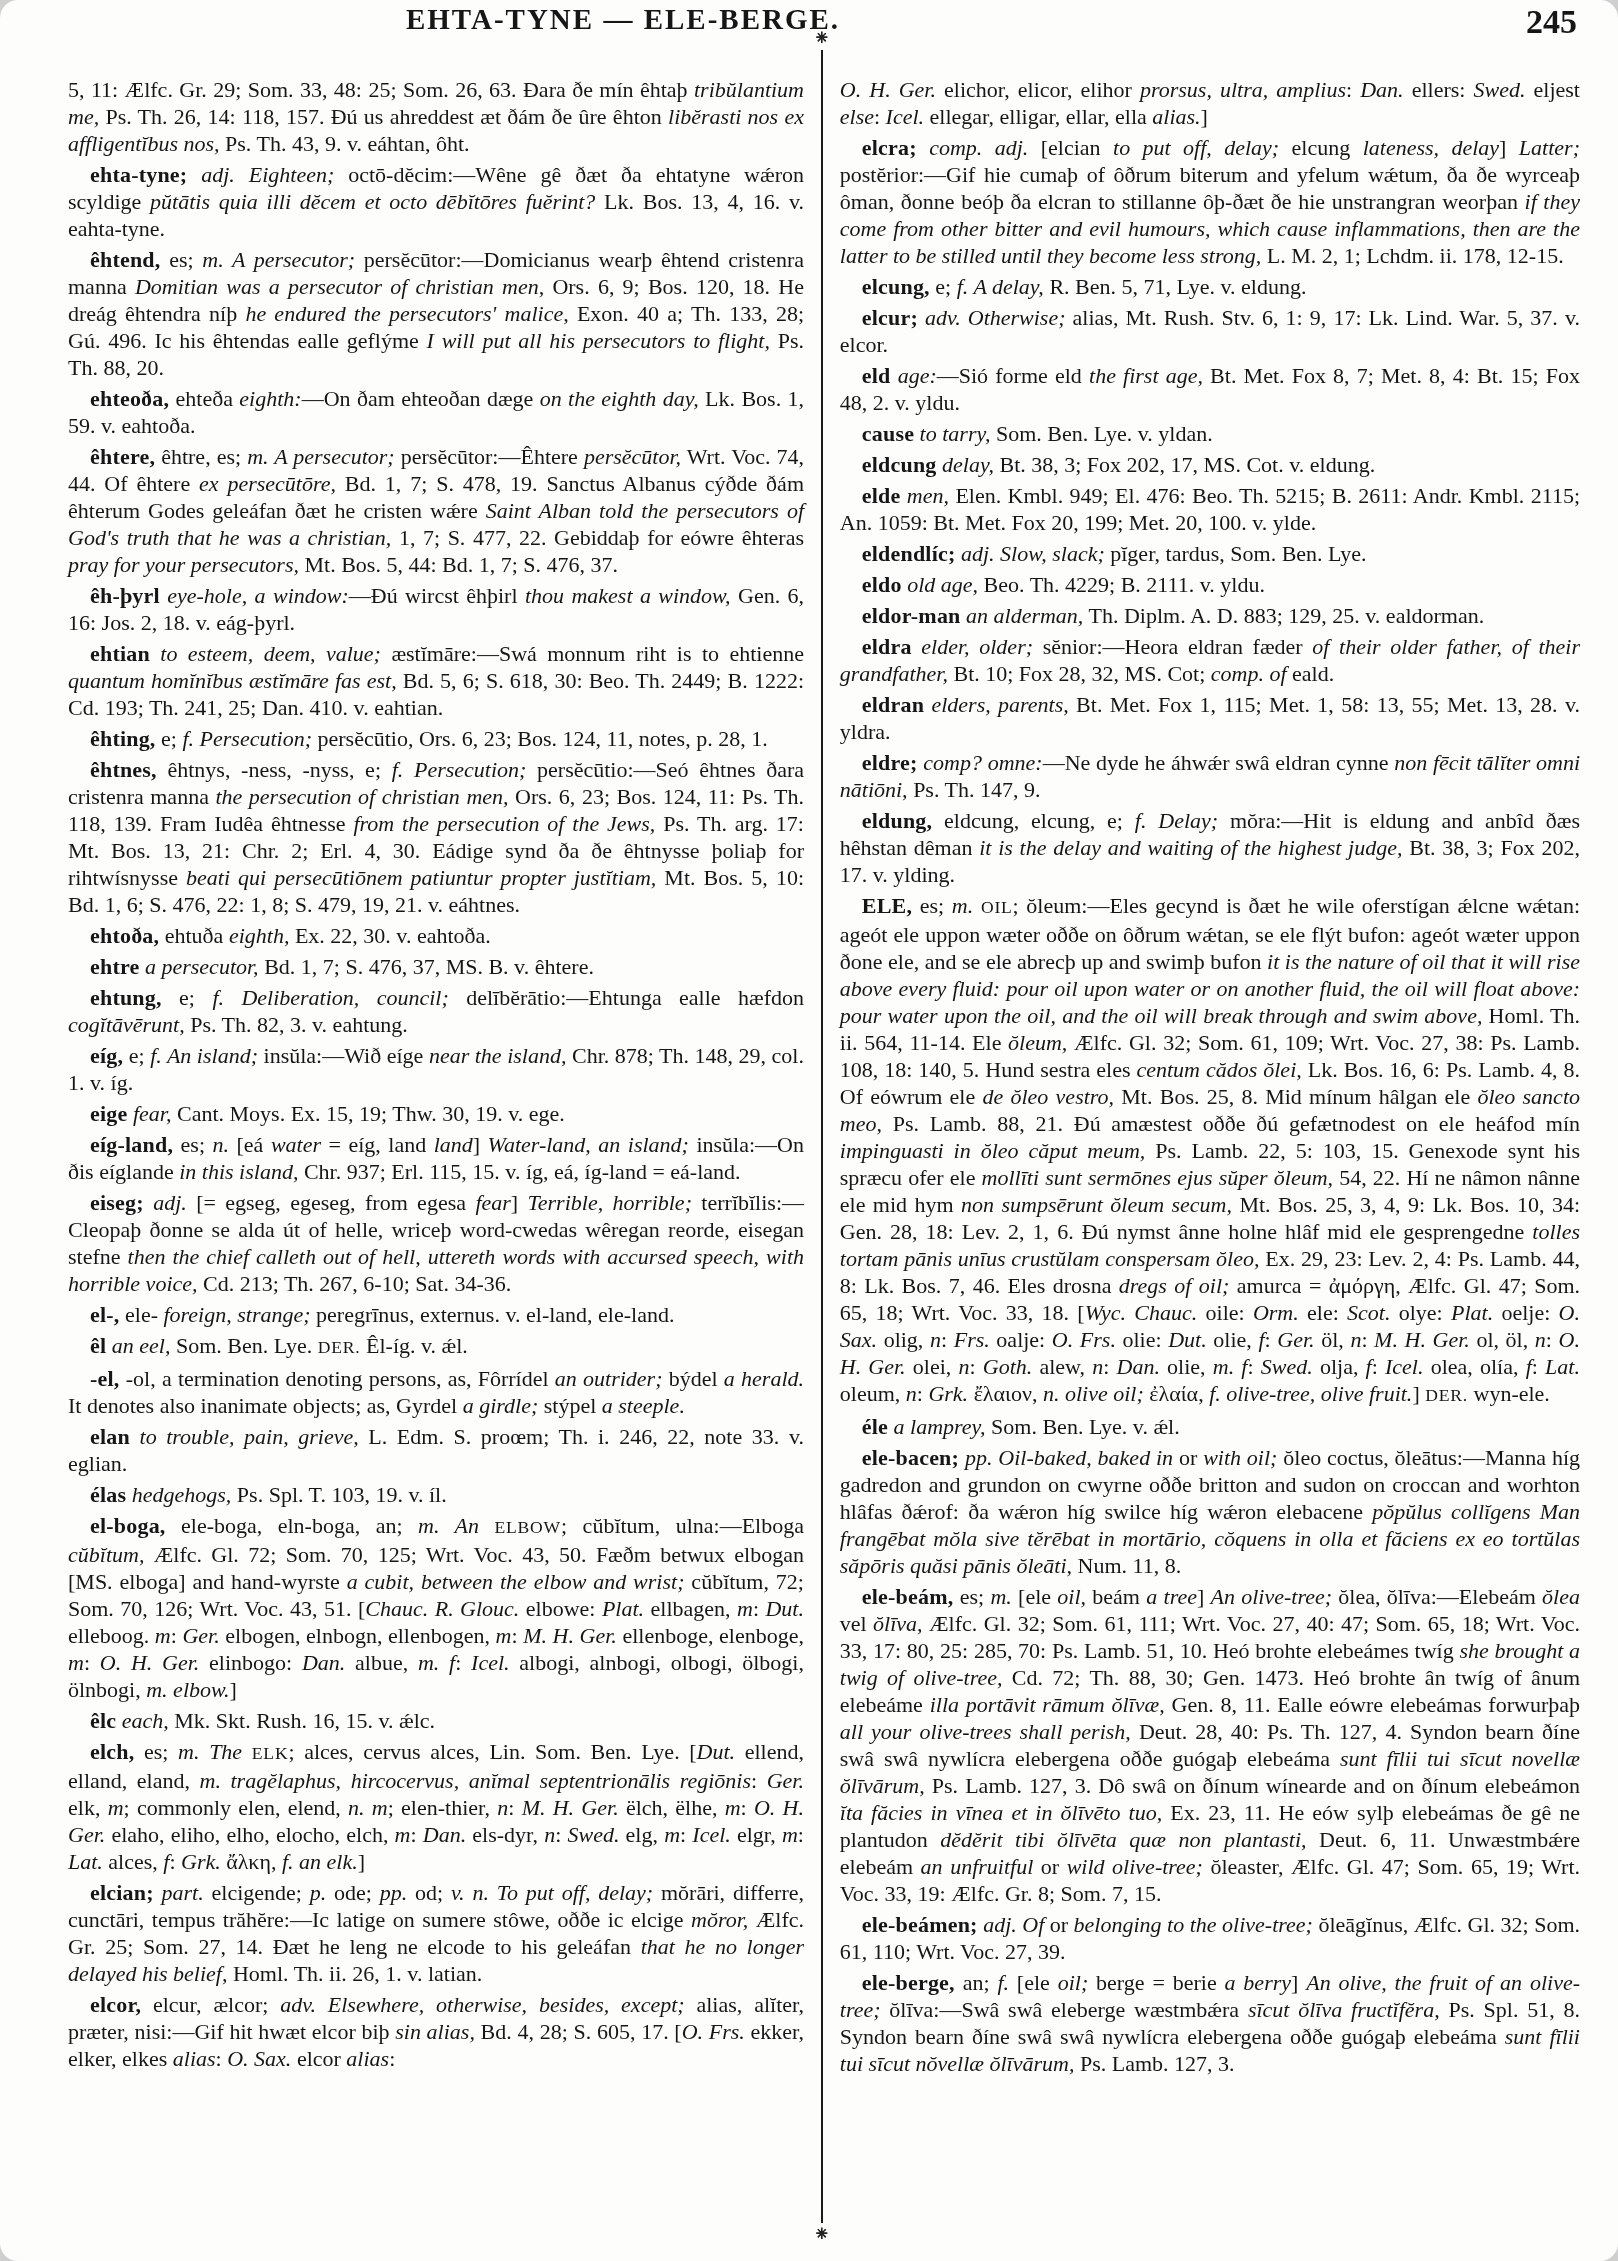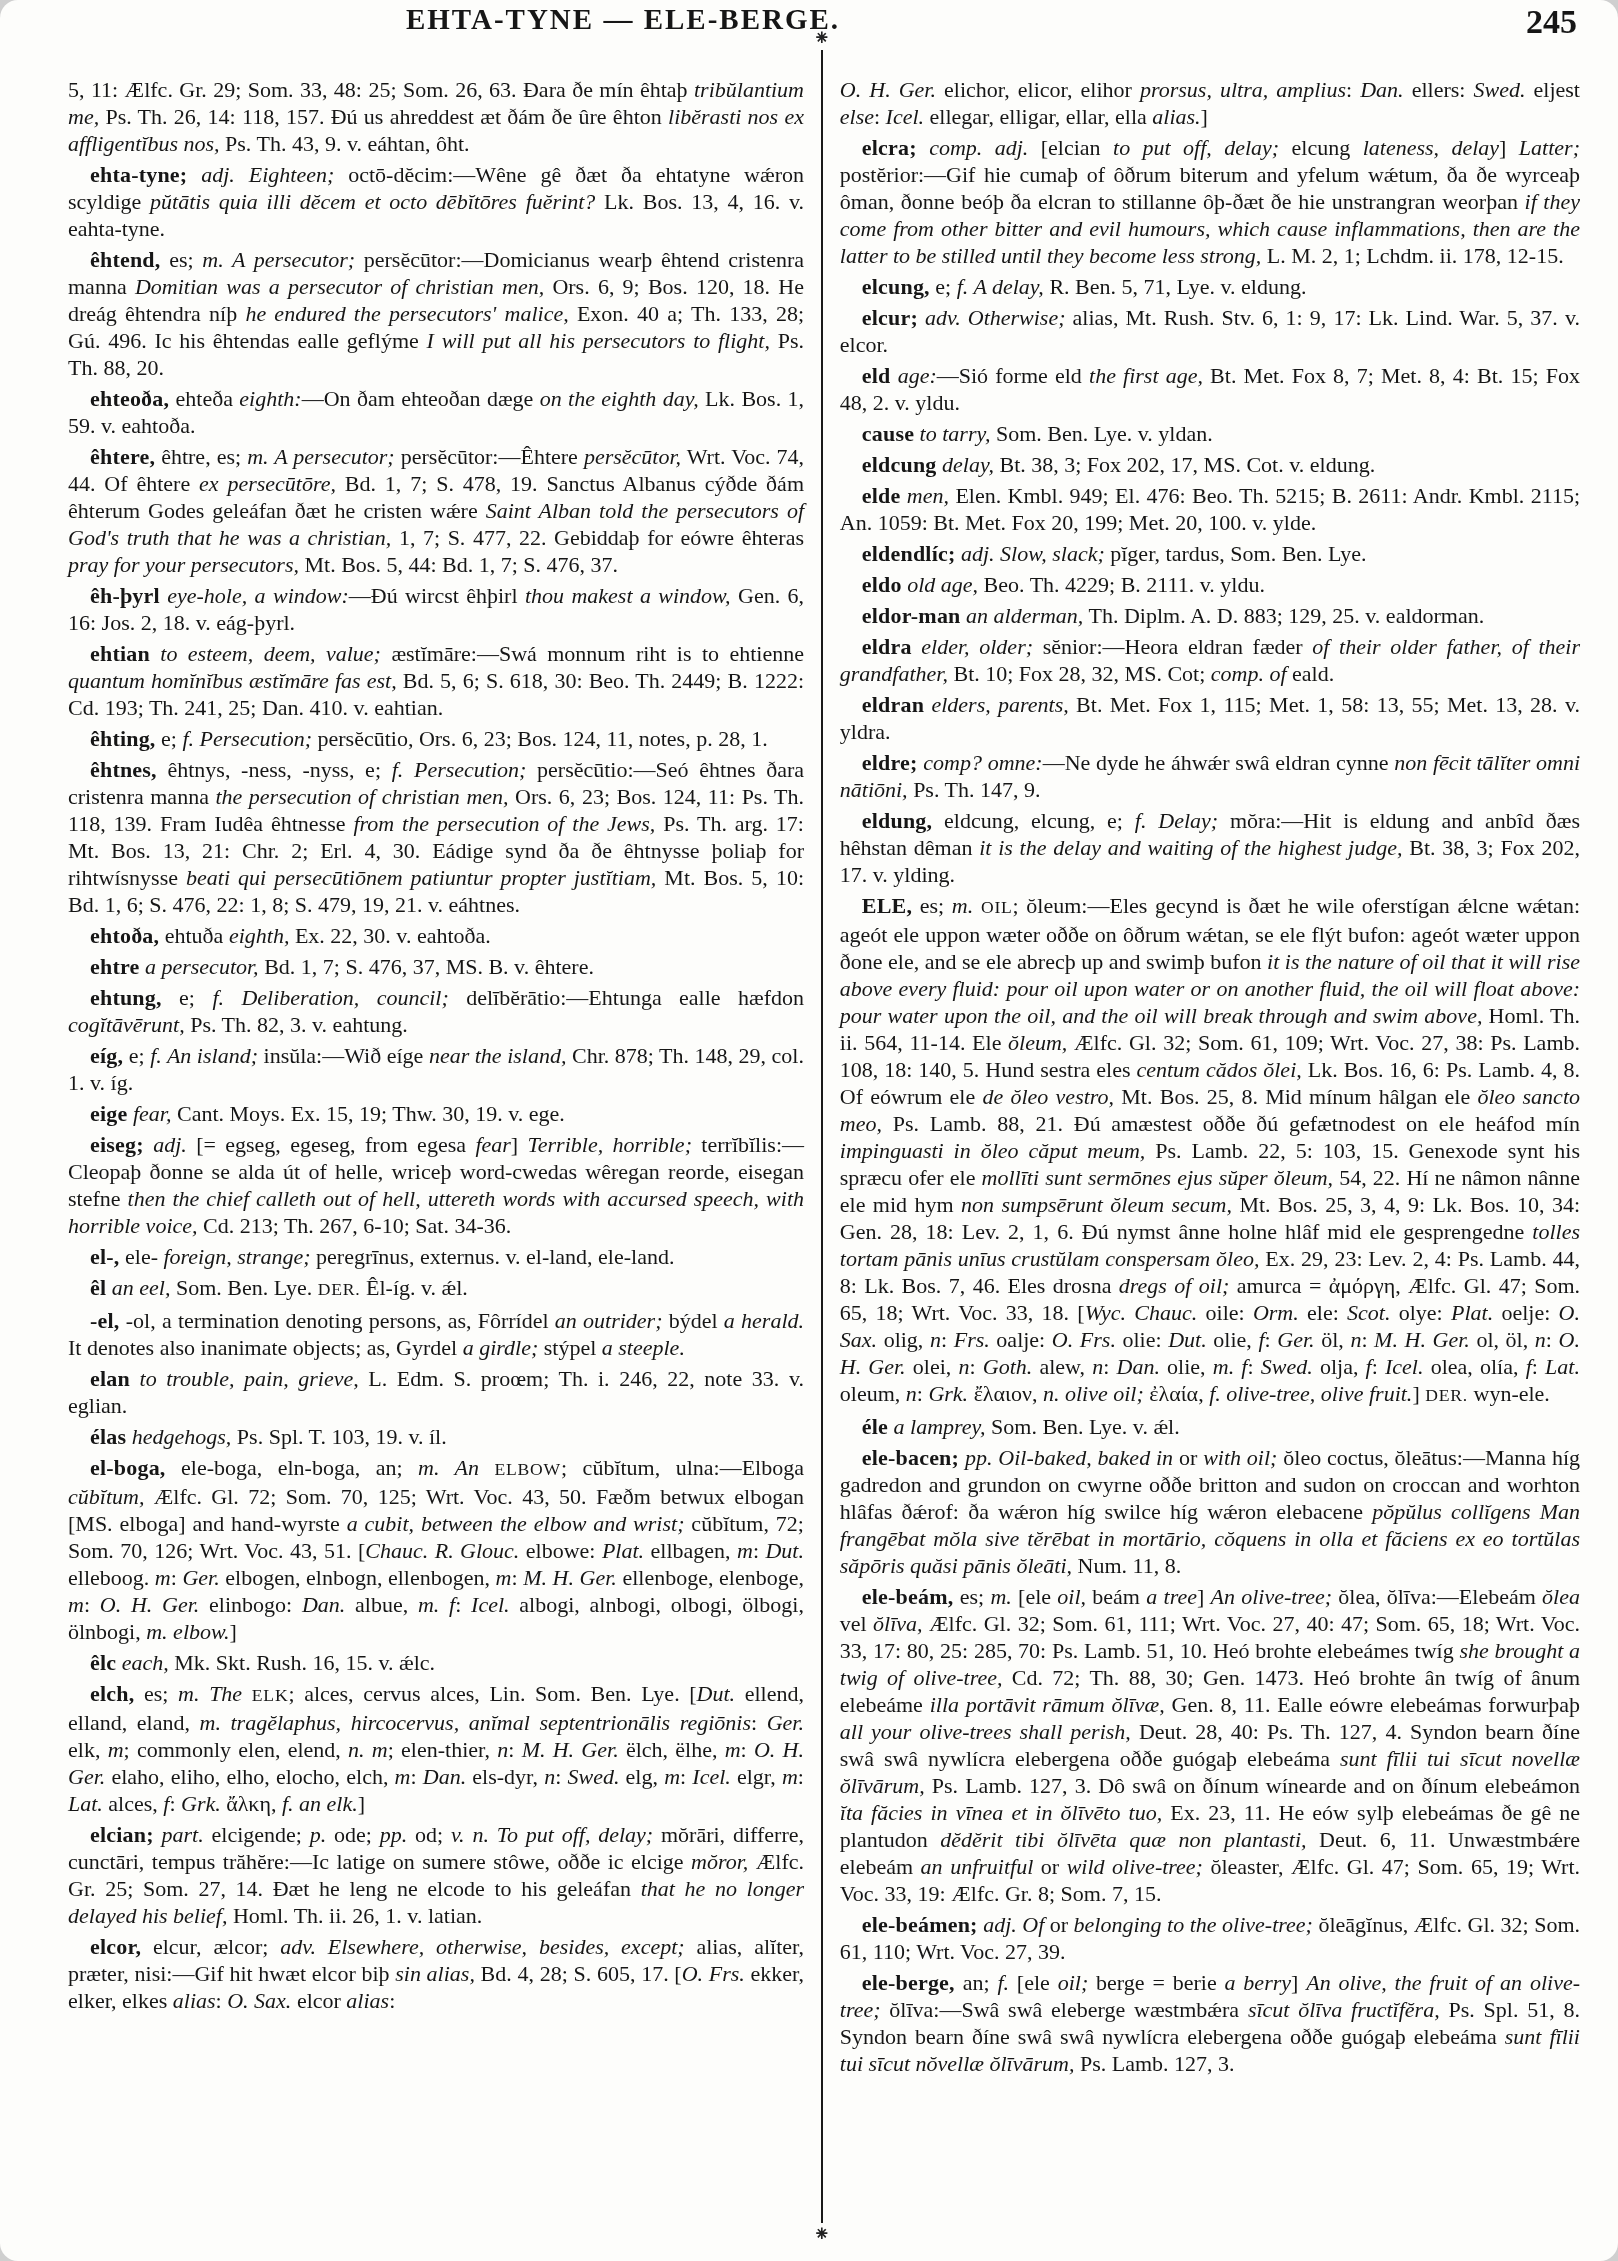--- a/index.html
+++ b/index.html
@@ -55,20 +55,21 @@
         <p class="entry"><b>êhtere,</b> êhtre, es; <i>m. A persecutor;</i> persĕcūtor:—Êhtere <i>persĕcūtor,</i> Wrt. Voc. 74, 44. Of êhtere <i>ex persecūtōre,</i> Bd. 1, 7; S. 478, 19. Sanctus Albanus cýðde ðám êhterum Godes geleáfan ðæt he cristen wǽre <i>Saint Alban told the persecutors of God's truth that he was a christian,</i> 1, 7; S. 477, 22. Gebiddaþ for eówre êhteras <i>pray for your persecutors,</i> Mt. Bos. 5, 44: Bd. 1, 7; S. 476, 37.</p>
         <p class="entry"><b>êh-þyrl</b> <i>eye-hole, a window:</i>—Ðú wircst êhþirl <i>thou makest a window,</i> Gen. 6, 16: Jos. 2, 18. v. eág-þyrl.</p>
         <p class="entry"><b>ehtian</b> <i>to esteem, deem, value;</i> æstĭmāre:—Swá monnum riht is to ehtienne <i>quantum homĭnĭbus æstĭmāre fas est,</i> Bd. 5, 6; S. 618, 30: Beo. Th. 2449; B. 1222: Cd. 193; Th. 241, 25; Dan. 410. v. eahtian.</p>
         <p class="entry"><b>êhting,</b> e; <i>f. Persecution;</i> persĕcūtio, Ors. 6, 23; Bos. 124, 11, notes, p. 28, 1.</p>
         <p class="entry"><b>êhtnes,</b> êhtnys, -ness, -nyss, e; <i>f. Persecution;</i> persĕcūtio:—Seó êhtnes ðara cristenra manna <i>the persecution of christian men,</i> Ors. 6, 23; Bos. 124, 11: Ps. Th. 118, 139. Fram Iudêa êhtnesse <i>from the persecution of the Jews,</i> Ps. Th. arg. 17: Mt. Bos. 13, 21: Chr. 2; Erl. 4, 30. Eádige synd ða ðe êhtnysse þoliaþ for rihtwísnysse <i>beati qui persecūtiōnem patiuntur propter justĭtiam,</i> Mt. Bos. 5, 10: Bd. 1, 6; S. 476, 22: 1, 8; S. 479, 19, 21. v. eáhtnes.</p>
         <p class="entry"><b>ehtoða,</b> ehtuða <i>eighth,</i> Ex. 22, 30. v. eahtoða.</p>
         <p class="entry"><b>ehtre</b> <i>a persecutor,</i> Bd. 1, 7; S. 476, 37, MS. B. v. êhtere.</p>
         <p class="entry"><b>ehtung,</b> e; <i>f. Deliberation, council;</i> delībĕrātio:—Ehtunga ealle hæfdon <i>cogĭtāvērunt,</i> Ps. Th. 82, 3. v. eahtung.</p>
         <p class="entry"><b>eíg,</b> e; <i>f. An island;</i> insŭla:—Wið eíge <i>near the island,</i> Chr. 878; Th. 148, 29, col. 1. v. íg.</p>
         <p class="entry"><b>eige</b> <i>fear,</i> Cant. Moys. Ex. 15, 19; Thw. 30, 19. v. ege.</p>
+        <p class="entry"><b>eíg-land,</b> es; <i>n.</i> [eá <i>water</i> = eíg, land <i>land</i>] <i>Water-land, an island;</i> insŭla:—On ðis eíglande <i>in this island,</i> Chr. 937; Erl. 115, 15. v. íg, eá, íg-land = eá-land.</p>
         <p class="entry"><b>eiseg;</b> <i>adj.</i> [= egseg, egeseg, from egesa <i>fear</i>] <i>Terrible, horrible;</i> terrĭbĭlis:—Cleopaþ ðonne se alda út of helle, wriceþ word-cwedas wêregan reorde, eisegan stefne <i>then the chief calleth out of hell, uttereth words with accursed speech, with horrible voice,</i> Cd. 213; Th. 267, 6-10; Sat. 34-36.</p>
         <p class="entry"><b>el-,</b> ele- <i>foreign, strange;</i> peregrīnus, externus. v. el-land, ele-land.</p>
         <p class="entry"><b>êl</b> <i>an eel,</i> Som. Ben. Lye. <span class="sc">DER.</span> Êl-íg. v. ǽl.</p>
         <p class="entry"><b>-el,</b> -ol, a termination denoting persons, as, Fôrrídel <i>an outrider;</i> býdel <i>a herald.</i> It denotes also inanimate objects; as, Gyrdel <i>a girdle;</i> stýpel <i>a steeple.</i></p>
         <p class="entry"><b>elan</b> <i>to trouble, pain, grieve,</i> L. Edm. S. proœm; Th. i. 246, 22, note 33. v. eglian.</p>
         <p class="entry"><b>élas</b> <i>hedgehogs,</i> Ps. Spl. T. 103, 19. v. íl.</p>
         <p class="entry"><b>el-boga,</b> ele-boga, eln-boga, an; <i>m. An</i> <span class="sc">ELBOW</span>; cŭbĭtum, ulna:—Elboga <i>cŭbĭtum,</i> Ælfc. Gl. 72; Som. 70, 125; Wrt. Voc. 43, 50. Fæðm betwux elbogan [MS. elboga] and hand-wyrste <i>a cubit, between the elbow and wrist;</i> cŭbĭtum, 72; Som. 70, 126; Wrt. Voc. 43, 51. [<i>Chauc. R. Glouc.</i> elbowe: <i>Plat.</i> ellbagen, <i>m</i>: <i>Dut.</i> elleboog. <i>m</i>: <i>Ger.</i> elbogen, elnbogn, ellenbogen, <i>m</i>: <i>M. H. Ger.</i> ellenboge, elenboge, <i>m</i>: <i>O. H. Ger.</i> elinbogo: <i>Dan.</i> albue, <i>m. f</i>: <i>Icel.</i> albogi, alnbogi, olbogi, ölbogi, ölnbogi, <i>m. elbow.</i>]</p>
         <p class="entry"><b>êlc</b> <i>each,</i> Mk. Skt. Rush. 16, 15. v. ǽlc.</p>
         <p class="entry"><b>elch,</b> es; <i>m. The</i> <span class="sc">ELK</span>; alces, cervus alces, Lin. Som. Ben. Lye. [<i>Dut.</i> ellend, elland, eland, <i>m. tragĕlaphus, hircocervus, anĭmal septentrionālis regiōnis</i>: <i>Ger.</i> elk, <i>m</i>; commonly elen, elend, <i>n. m</i>; elen-thier, <i>n</i>: <i>M. H. Ger.</i> ëlch, ëlhe, <i>m</i>: <i>O. H. Ger.</i> elaho, eliho, elho, elocho, elch, <i>m</i>: <i>Dan.</i> els-dyr, <i>n</i>: <i>Swed.</i> elg, <i>m</i>: <i>Icel.</i> elgr, <i>m</i>: <i>Lat.</i> alces, <i>f</i>: <i>Grk.</i> ἄλκη, <i>f. an elk.</i>]</p>
         <p class="entry"><b>elcian;</b> <i>part.</i> elcigende; <i>p.</i> ode; <i>pp.</i> od; <i>v. n. To put off, delay;</i> mŏrāri, differre, cunctāri, tempus trăhĕre:—Ic latige on sumere stôwe, oððe ic elcige <i>mŏror,</i> Ælfc. Gr. 25; Som. 27, 14. Ðæt he leng ne elcode to his geleáfan <i>that he no longer delayed his belief,</i> Homl. Th. ii. 26, 1. v. latian.</p>

